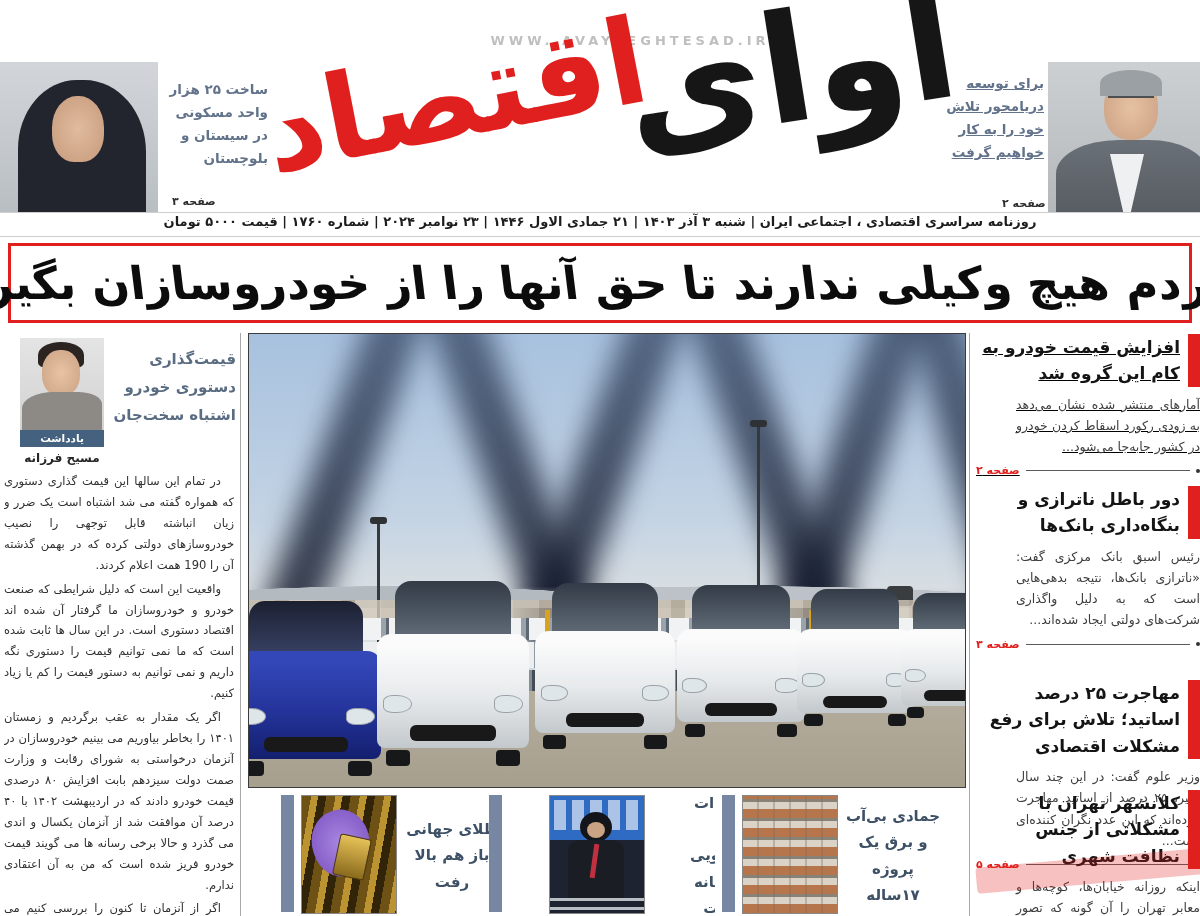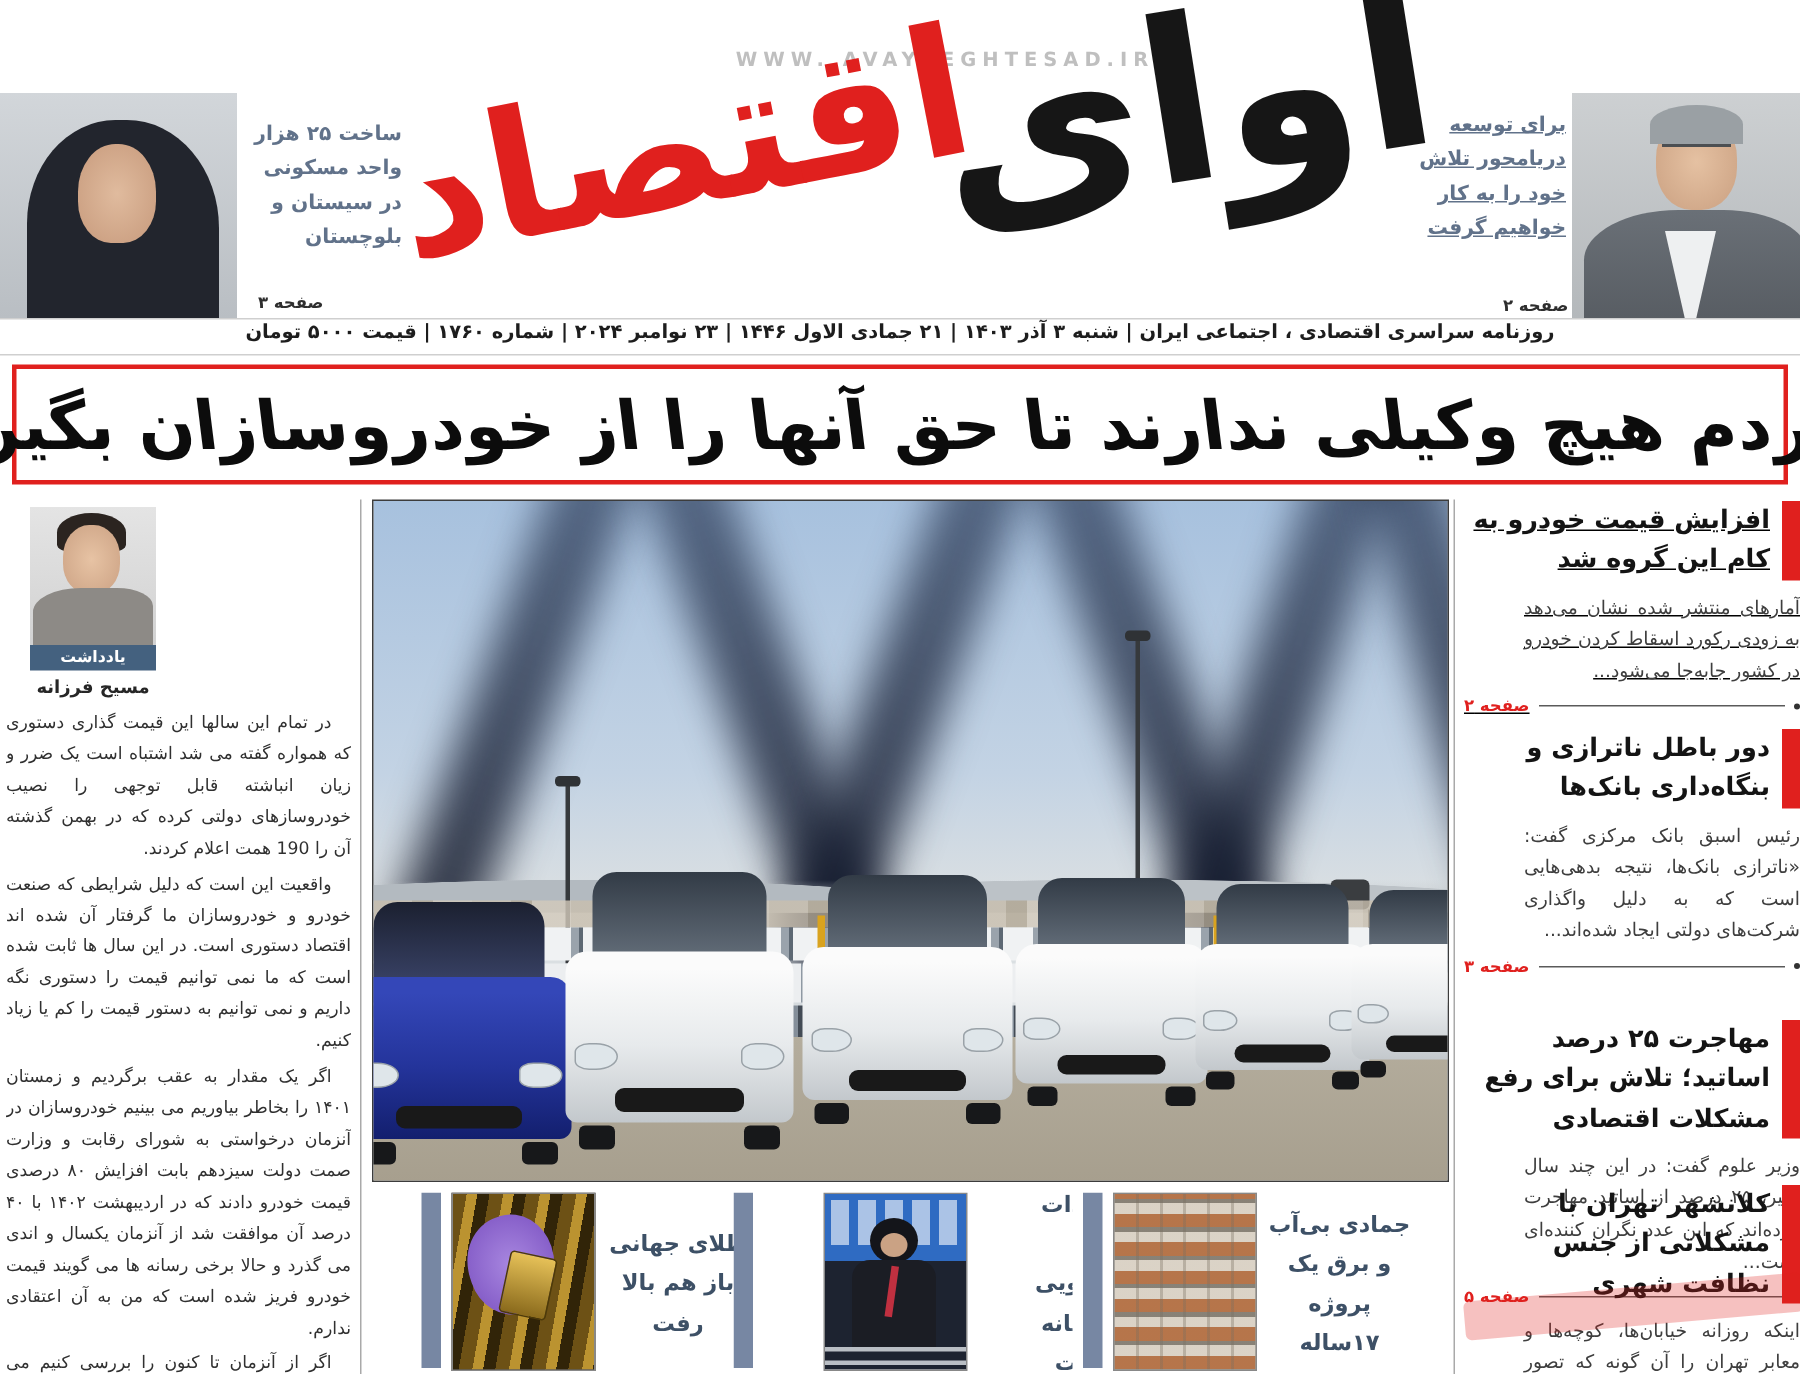--- a/index.html
+++ b/index.html
@@ -185,20 +185,21 @@
   </div>
 
   <div class="vrule vr-l"></div>
   <div class="vrule vr-r"></div>
 
   <div class="op-photo">
     <div class="au-hair"></div>
     <div class="au-face"></div>
     <div class="au-jacket"></div>
   </div>
+  <div class="op-title">قیمت‌گذاری دستوری خودرو اشتباه سخت‌جان</div>
   <div class="op-kicker">یادداشت</div>
   <div class="op-author">مسیح فرزانه</div>
   <div class="op-body">
     <p>در تمام این سالها این قیمت گذاری دستوری که همواره گفته می شد اشتباه است یک ضرر و زیان انباشته قابل توجهی را نصیب خودروسازهای دولتی کرده که در بهمن گذشته آن را 190 همت اعلام کردند.</p>
     <p>واقعیت این است که دلیل شرایطی که صنعت خودرو و خودروسازان ما گرفتار آن شده اند اقتصاد دستوری است. در این سال ها ثابت شده است که ما نمی توانیم قیمت را دستوری نگه داریم و نمی توانیم به دستور قیمت را کم یا زیاد کنیم.</p>
     <p>اگر یک مقدار به عقب برگردیم و زمستان ۱۴۰۱ را بخاطر بیاوریم می بینیم خودروسازان در آنزمان درخواستی به شورای رقابت و وزارت صمت دولت سیزدهم بابت افزایش ۸۰ درصدی قیمت خودرو دادند که در اردیبهشت ۱۴۰۲ با ۴۰ درصد آن موافقت شد از آنزمان یکسال و اندی می گذرد و حالا برخی رسانه ها می گویند قیمت خودرو فریز شده است که من به آن اعتقادی ندارم.</p>
     <p>اگر از آنزمان تا کنون را بررسی کنیم می بینیم در بازه های زمانی مختلف خودروسازان ذره ذره قیمت خودروها را افزایش داده اند این افزایش ها زمانی مشخص می شود که خودروساز برای مصرف کننده دعوتنامه می فرستد و می گوید بیایید تکمیل وجه کنید. در یک دوره ای بهانه هایی بابت افزایش ایمنی و تغییرات استاندارد نیز دلیلی برای افزایش قیمت عنوان میشد که به اینها شما باید افزایش یکسری هزینه ها و مالیات بصورت سالانه را نیز بیفزایید. ولی بخش قابل توجهی از این افزایش قابل توجه که اتفاق افتاده که میانگین ۳۰ تا ۳۵ است بر می گردد به اقتصاد و قیمت گذاری دستوری</p>
 
   </div>
 

